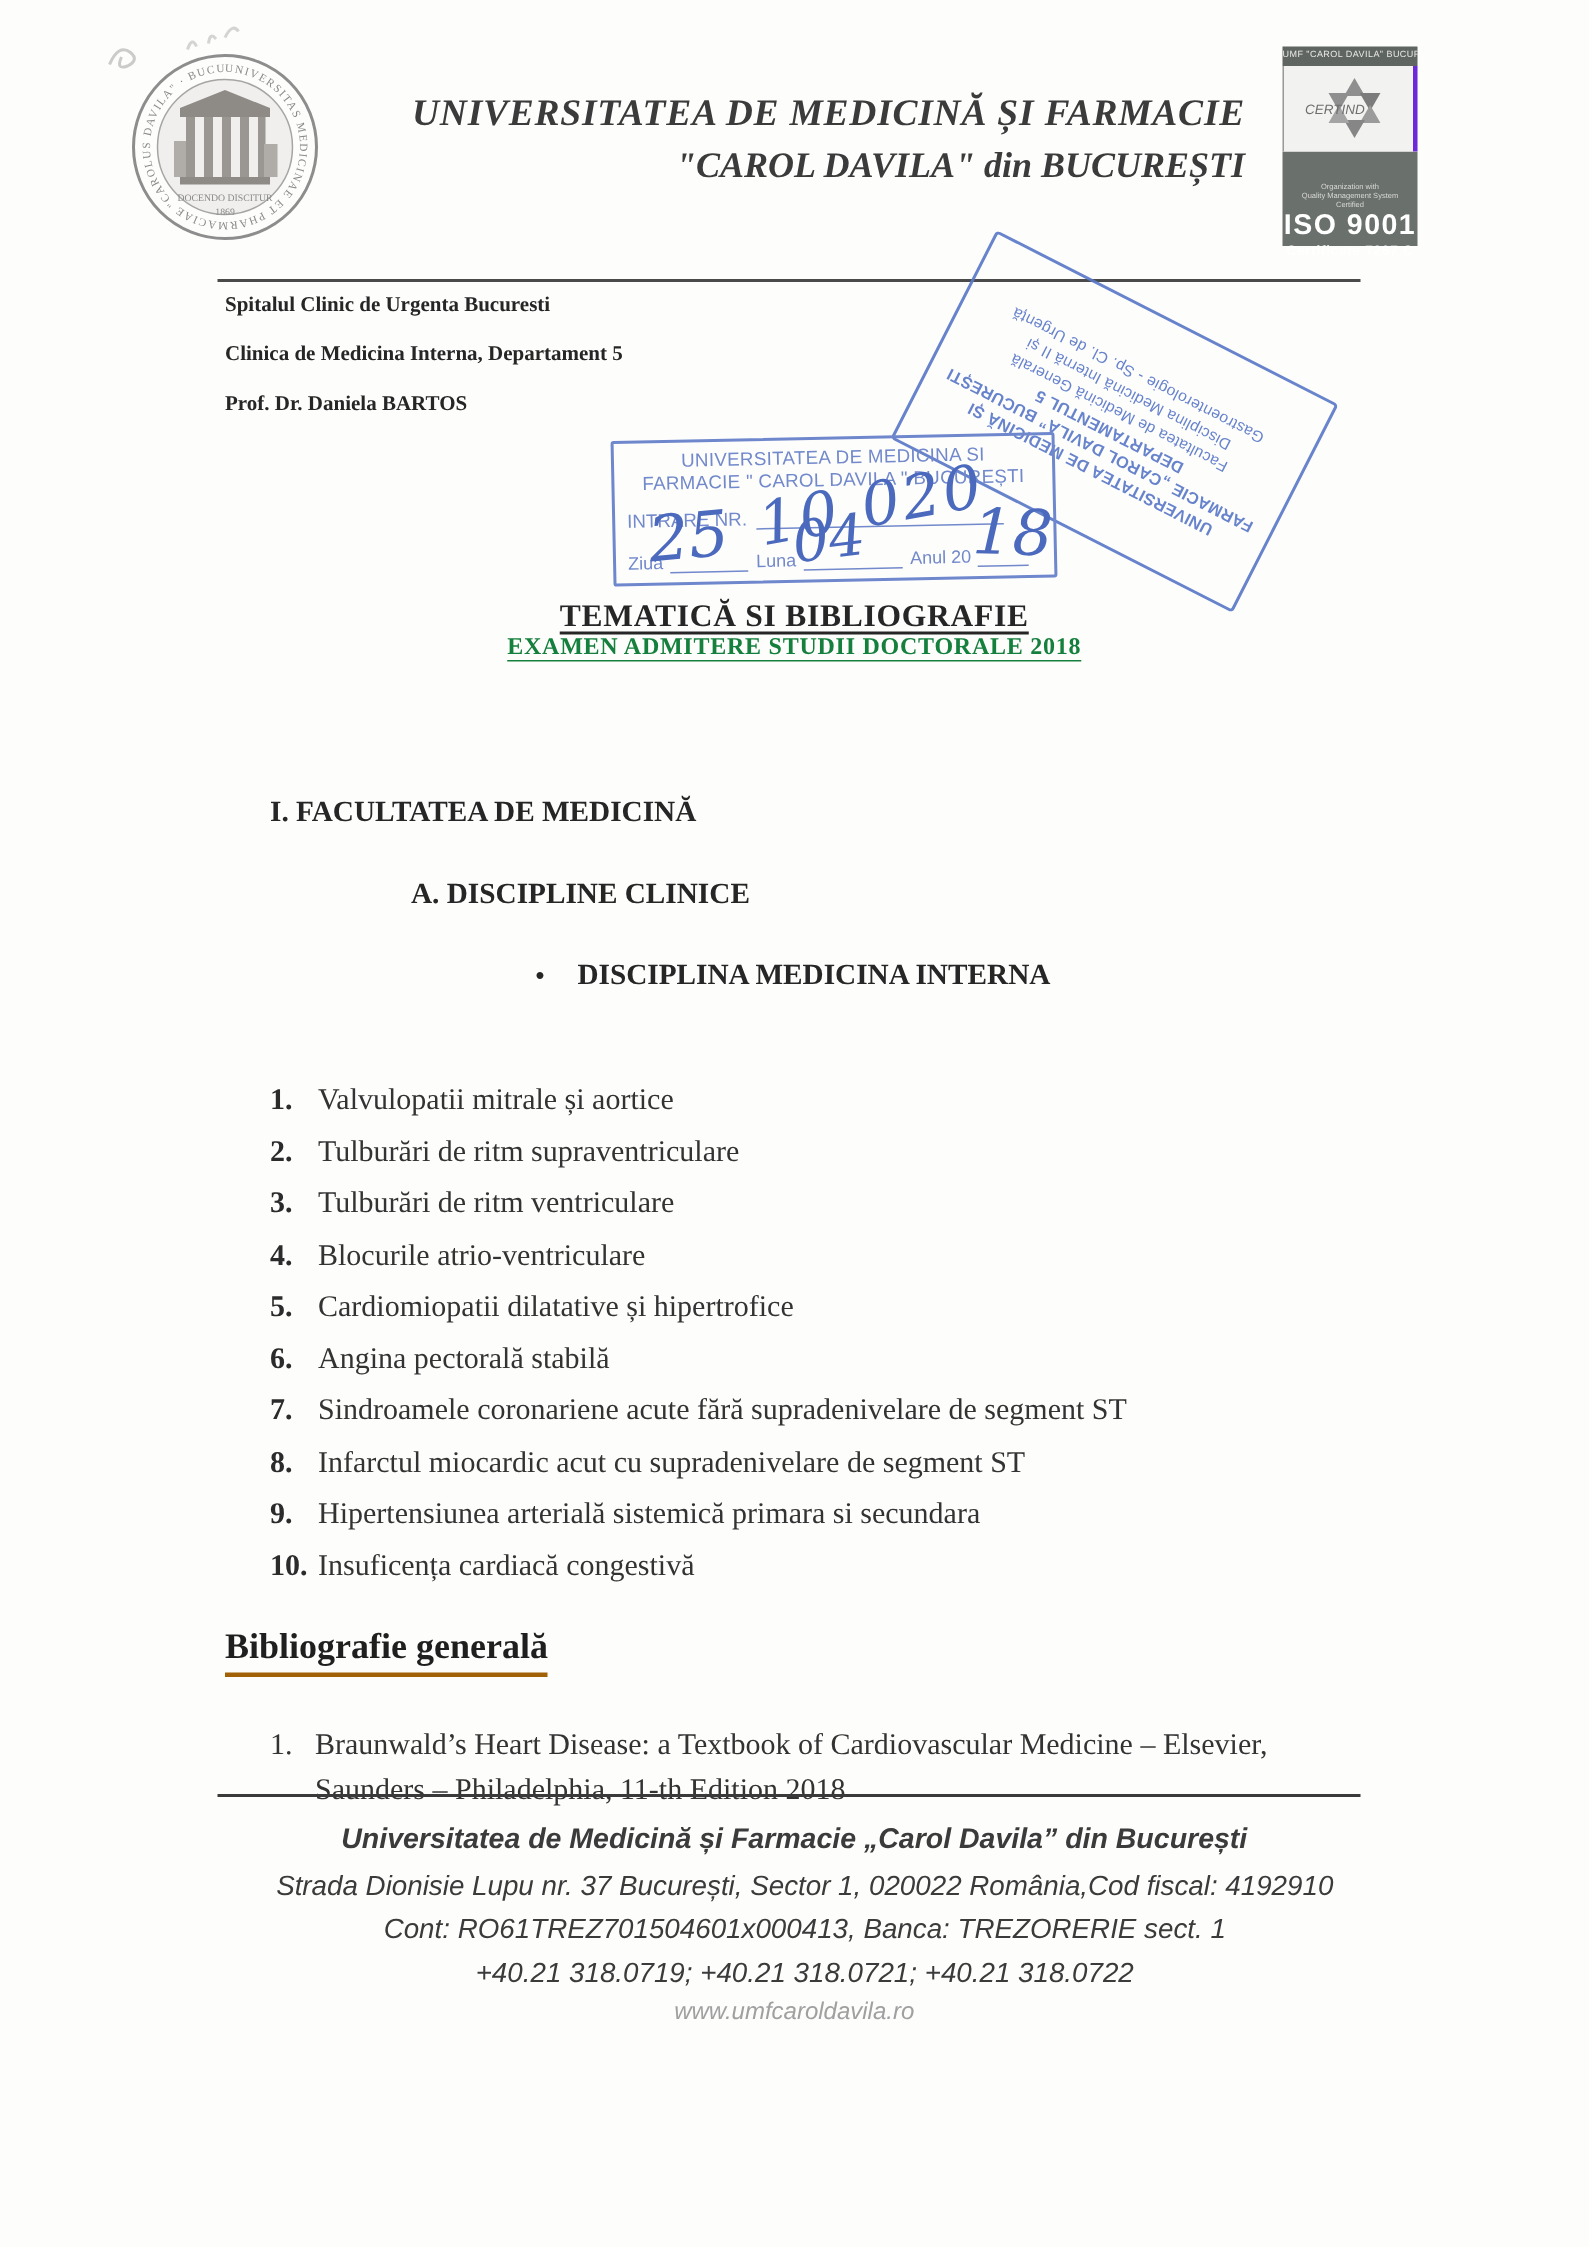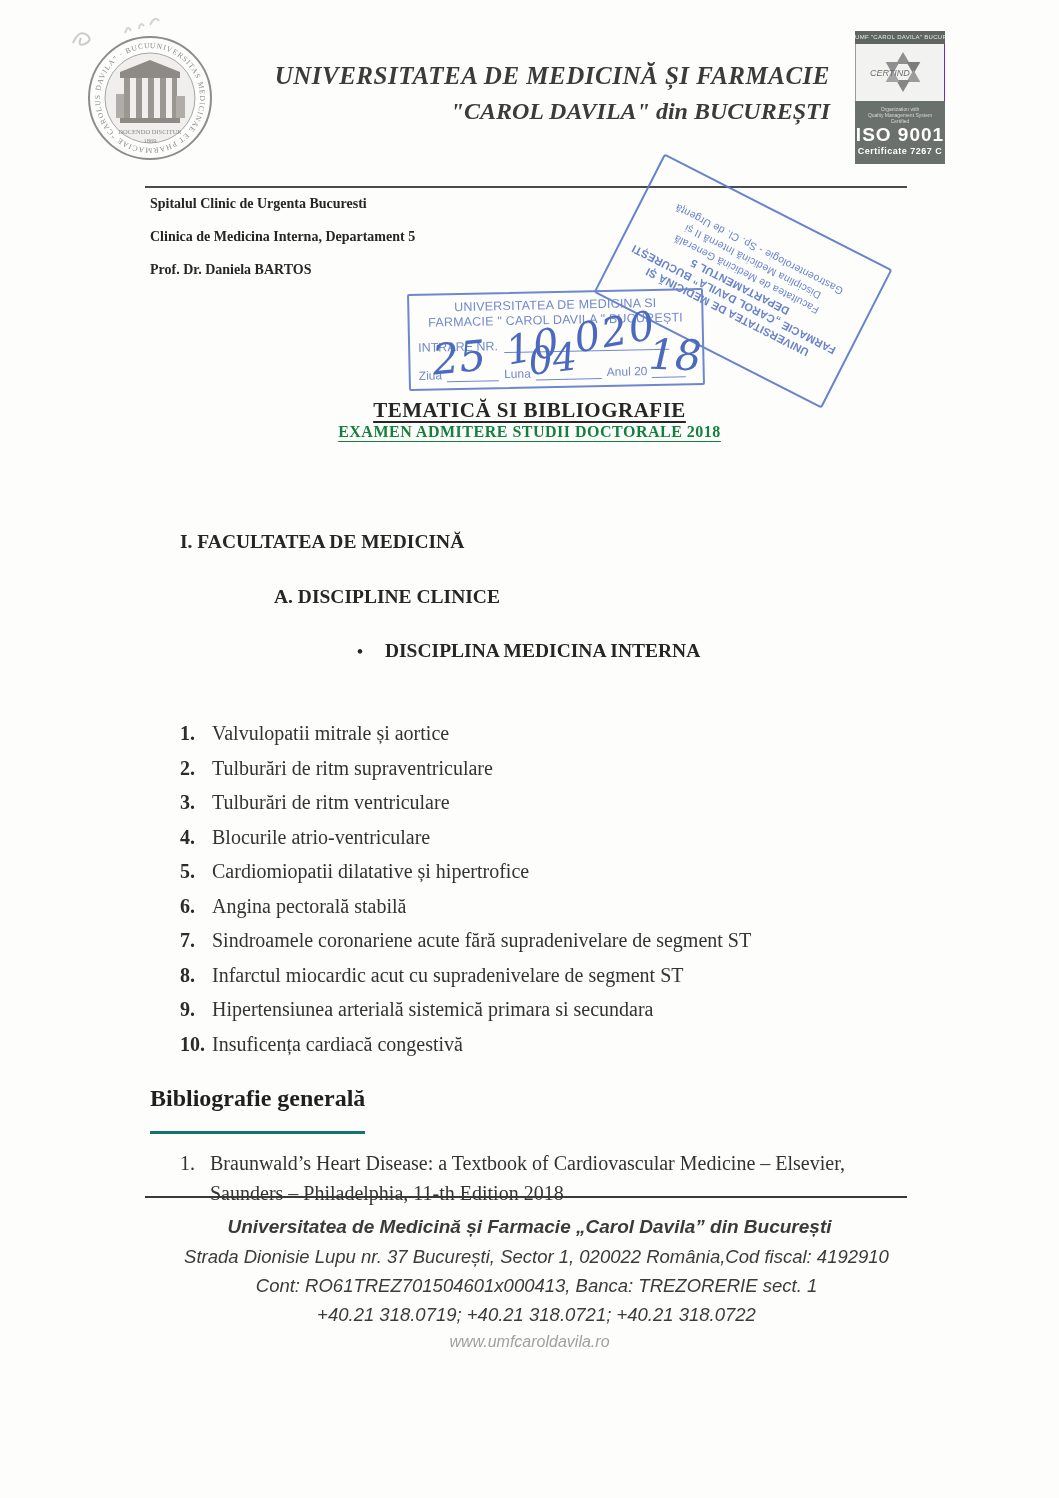--- a/index.html
+++ b/index.html
@@ -12,22 +12,22 @@
     font-family:"Liberation Serif", serif;
     color:#2e2e2e;
   }
   
   .seal{position:absolute;left:86px;top:34px;width:128px;height:128px;}
   .uni-name{position:absolute;left:230px;top:62px;width:600px;text-align:right;}
   .uni-name .l1{font-size:25px;font-weight:bold;font-style:italic;letter-spacing:.5px;color:#3b3b3b;}
   .uni-name .l2{font-size:24px;font-weight:bold;font-style:italic;margin-top:8px;color:#3b3b3b;}
   .iso-badge{position:absolute;left:855px;top:31px;width:90px;height:133px;font-family:"Liberation Sans",sans-serif;}
   .iso-top{height:13px;background:#5f6560;color:#e9e9e9;font-size:6px;line-height:13px;text-align:center;white-space:nowrap;overflow:hidden;letter-spacing:.3px;}
-  .iso-mid{height:57px;background:#f2f2f0;position:relative;border-left:1px solid #9a9a9a;border-right:1px solid #6d28d9;}
-  .iso-bot{height:63px;background:#6a706b;color:#fff;text-align:center;padding-top:5px;box-sizing:border-box;}
+  .iso-mid{height:57px;background:#f2f2f0;position:relative;border-left:1px solid #9a9a9a;border-right:3px solid #6d28d9;}
+  .iso-bot{height:63px;background:#6a706b;color:#fff;text-align:center;padding-top:21px;box-sizing:border-box;}
   .iso-cert-line{font-size:5px;line-height:6px;color:#d8d8d8;}
   .iso-9001{font-size:19px;font-weight:bold;letter-spacing:1px;line-height:22px;}
   .iso-certificate{font-size:9px;font-weight:bold;letter-spacing:.5px;}
   .header-rule{position:absolute;left:145px;top:186px;width:762px;height:0;border-top:2px solid #4a4a4a;}
   
   .letterhead{position:absolute;left:150px;top:196px;font-weight:bold;font-size:14px;color:#262626;}
   .letterhead div{margin-bottom:17px;}
   
   .reg-stamp{
     position:absolute;left:408px;top:291px;width:296px;height:97px;
@@ -62,21 +62,21 @@
   .doc-title .t2{font-size:16px;font-weight:bold;letter-spacing:.5px;text-decoration:underline;text-underline-offset:4px;margin-top:28px;color:#15803d;}
   .sec1{position:absolute;left:180px;top:531px;font-size:19.5px;font-weight:bold;color:#262626;}
   .sec2{position:absolute;left:274px;top:586px;font-size:19.5px;font-weight:bold;color:#262626;}
   .sec3{position:absolute;left:357px;top:640px;font-size:19.5px;font-weight:bold;color:#262626;}
   .sec3 .bullet{display:inline-block;margin-right:22px;font-size:17px;}
   
   .topics{position:absolute;left:180px;top:722px;width:740px;}
   .topic-row{display:flex;margin-bottom:12.5px;font-size:20px;line-height:22px;color:#333;}
   .tnum{width:32px;flex:0 0 32px;font-weight:bold;color:#2b2b2b;}
   
-  .bib-head{position:absolute;left:150px;top:1085px;font-size:24px;font-weight:bold;color:#1f1f1f;border-bottom:3px solid #0f766e;padding-bottom:19px;}
+  .bib-head{position:absolute;left:150px;top:1085px;font-size:24px;font-weight:bold;color:#1f1f1f;border-bottom:3px solid #a16207;padding-bottom:3px;}
   .bib-item{position:absolute;left:180px;top:1148px;width:700px;display:flex;font-size:20px;line-height:30px;color:#333;}
   .bib-item .bnum{width:30px;flex:0 0 30px;}
   .footer-rule{position:absolute;left:145px;top:1196px;width:762px;border-top:2.5px solid #3a3a3a;}
   
   .footer{position:absolute;left:0;top:1216px;width:1059px;text-align:center;font-family:"Liberation Sans",sans-serif;font-style:italic;color:#3b3b3b;}
   .footer .f1{font-size:19px;font-weight:bold;margin-bottom:8px;}
   .footer .f2,.footer .f3,.footer .f4{font-size:18.5px;margin-bottom:7px;margin-left:14px;}
   .footer .f5{font-size:16px;color:#a0a0a0;}
   
   .scribble{position:absolute;left:55px;top:5px;}

